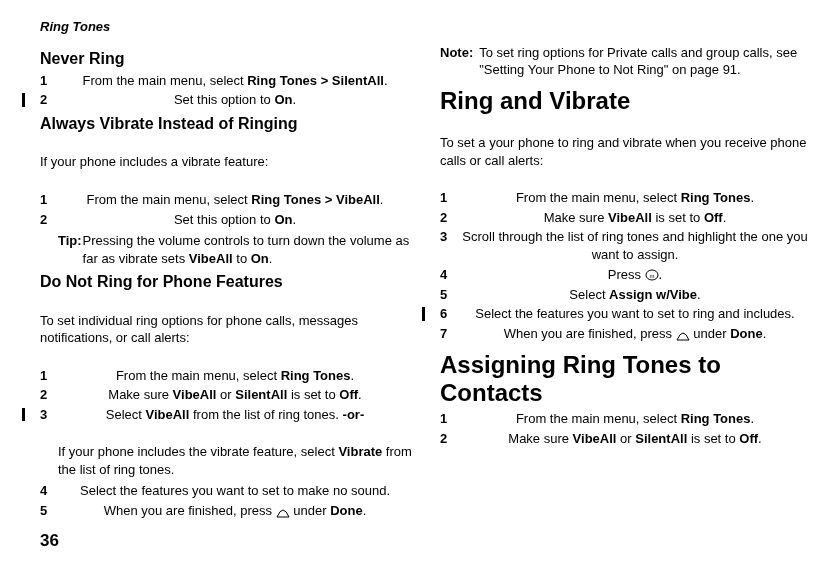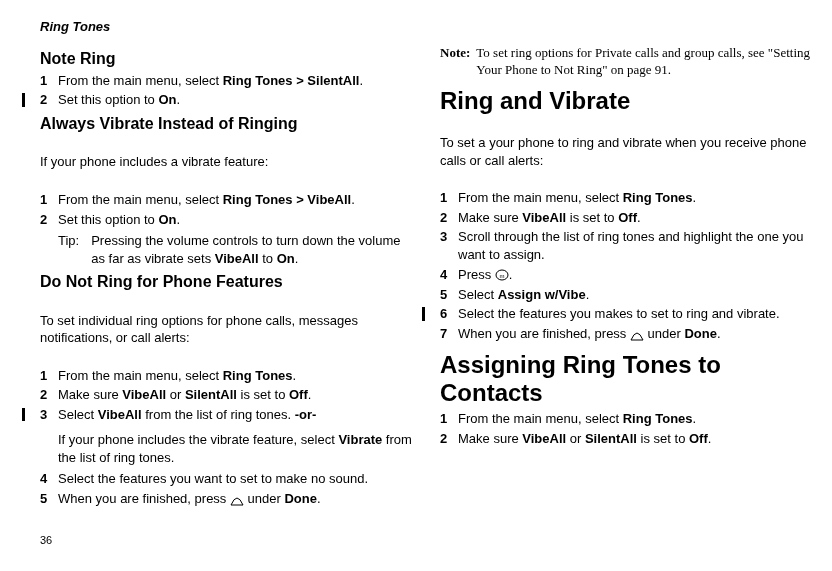--- a/index.html
+++ b/index.html
@@ -49,60 +49,60 @@
     display: flex;
     margin: 2px 0;
   }
   ol.numlist > li > .num {
     font-weight: bold;
     width: 18px;
     flex-shrink: 0;
   }
   ol.numlist > li > .body {
     flex: 1;
+    text-align: center;
   }
   .tip, .note {
     display: flex;
     margin: 2px 0 4px 18px;
   }
   .tip .lbl, .note .lbl {
-    font-weight: normal;
+    font-weight: bold;
     flex-shrink: 0;
-    margin-right: 12px;
+    margin-right: 1px;
   }
   .note-top {
     display: flex;
     margin: 0 0 6px 0;
-    font-family: Liberation Serif, serif;
   }
   .note-top .lbl {
     font-weight: bold;
     flex-shrink: 0;
     margin-right: 4px;
   }
   .note-top .body {
     flex: 1;
     padding-left: 2px;
   }
   b { font-weight: bold; }
   .page-num {
-    font-size: 11px;
-    font-weight: normal;
-    margin-top: 25px;
+    font-size: 17px;
+    font-weight: bold;
+    margin-top: 10px;
   }
   .icon-m, .icon-a, .icon-bell {
     display: inline-block;
     vertical-align: middle;
   }
   .icon-m svg, .icon-a svg, .icon-bell svg {
     display: inline-block;
     vertical-align: -2px;
   }
   .indent-sub {
-    margin: 8px 0 4px 18px;
+    margin: 20px 0 4px 18px;
   }
   .changebar {
     position: relative;
   }
   .changebar::before {
     content: "";
     position: absolute;
     left: -18px;
     top: 2px;
     bottom: 2px;
@@ -112,21 +112,21 @@
 </style>
 </head>
 <body>
 
 <div class="page-header">Ring Tones</div>
 
 <div class="cols">
 
   <div class="col">
 
-    <h3 class="sub">Note Ring</h3>
+    <h3 class="sub">Never Ring</h3>
     <ol class="numlist">
       <li>
         <span class="num">1</span>
         <span class="body">
           <span>From the main menu, select </span><b>Ring Tones &gt; SilentAll</b><span>.</span>
         </span>
       </li>
       <li class="changebar">
         <span class="num">2</span>
         <span class="body">
@@ -237,21 +237,21 @@
         </span>
       </li>
       <li>
         <span class="num">5</span>
         <span class="body">
           <span>Select </span><b>Assign w/Vibe</b><span>.</span>
         </span>
       </li>
       <li class="changebar">
         <span class="num">6</span>
-        <span class="body">Select the features you makes to set to ring and vibrate.</span>
+        <span class="body">Select the features you want to set to ring and includes.</span>
       </li>
       <li>
         <span class="num">7</span>
         <span class="body">
           <span>When you are finished, press </span><span class="icon-a"><svg width="14" height="10" viewBox="0 0 14 10">
                 <path d="M1 9 Q7 -5 13 9 Z" fill="none" stroke="#000" stroke-width="1"></path>
               </svg></span><span> under </span><b>Done</b><span>.</span>
         </span>
       </li>
     </ol>

